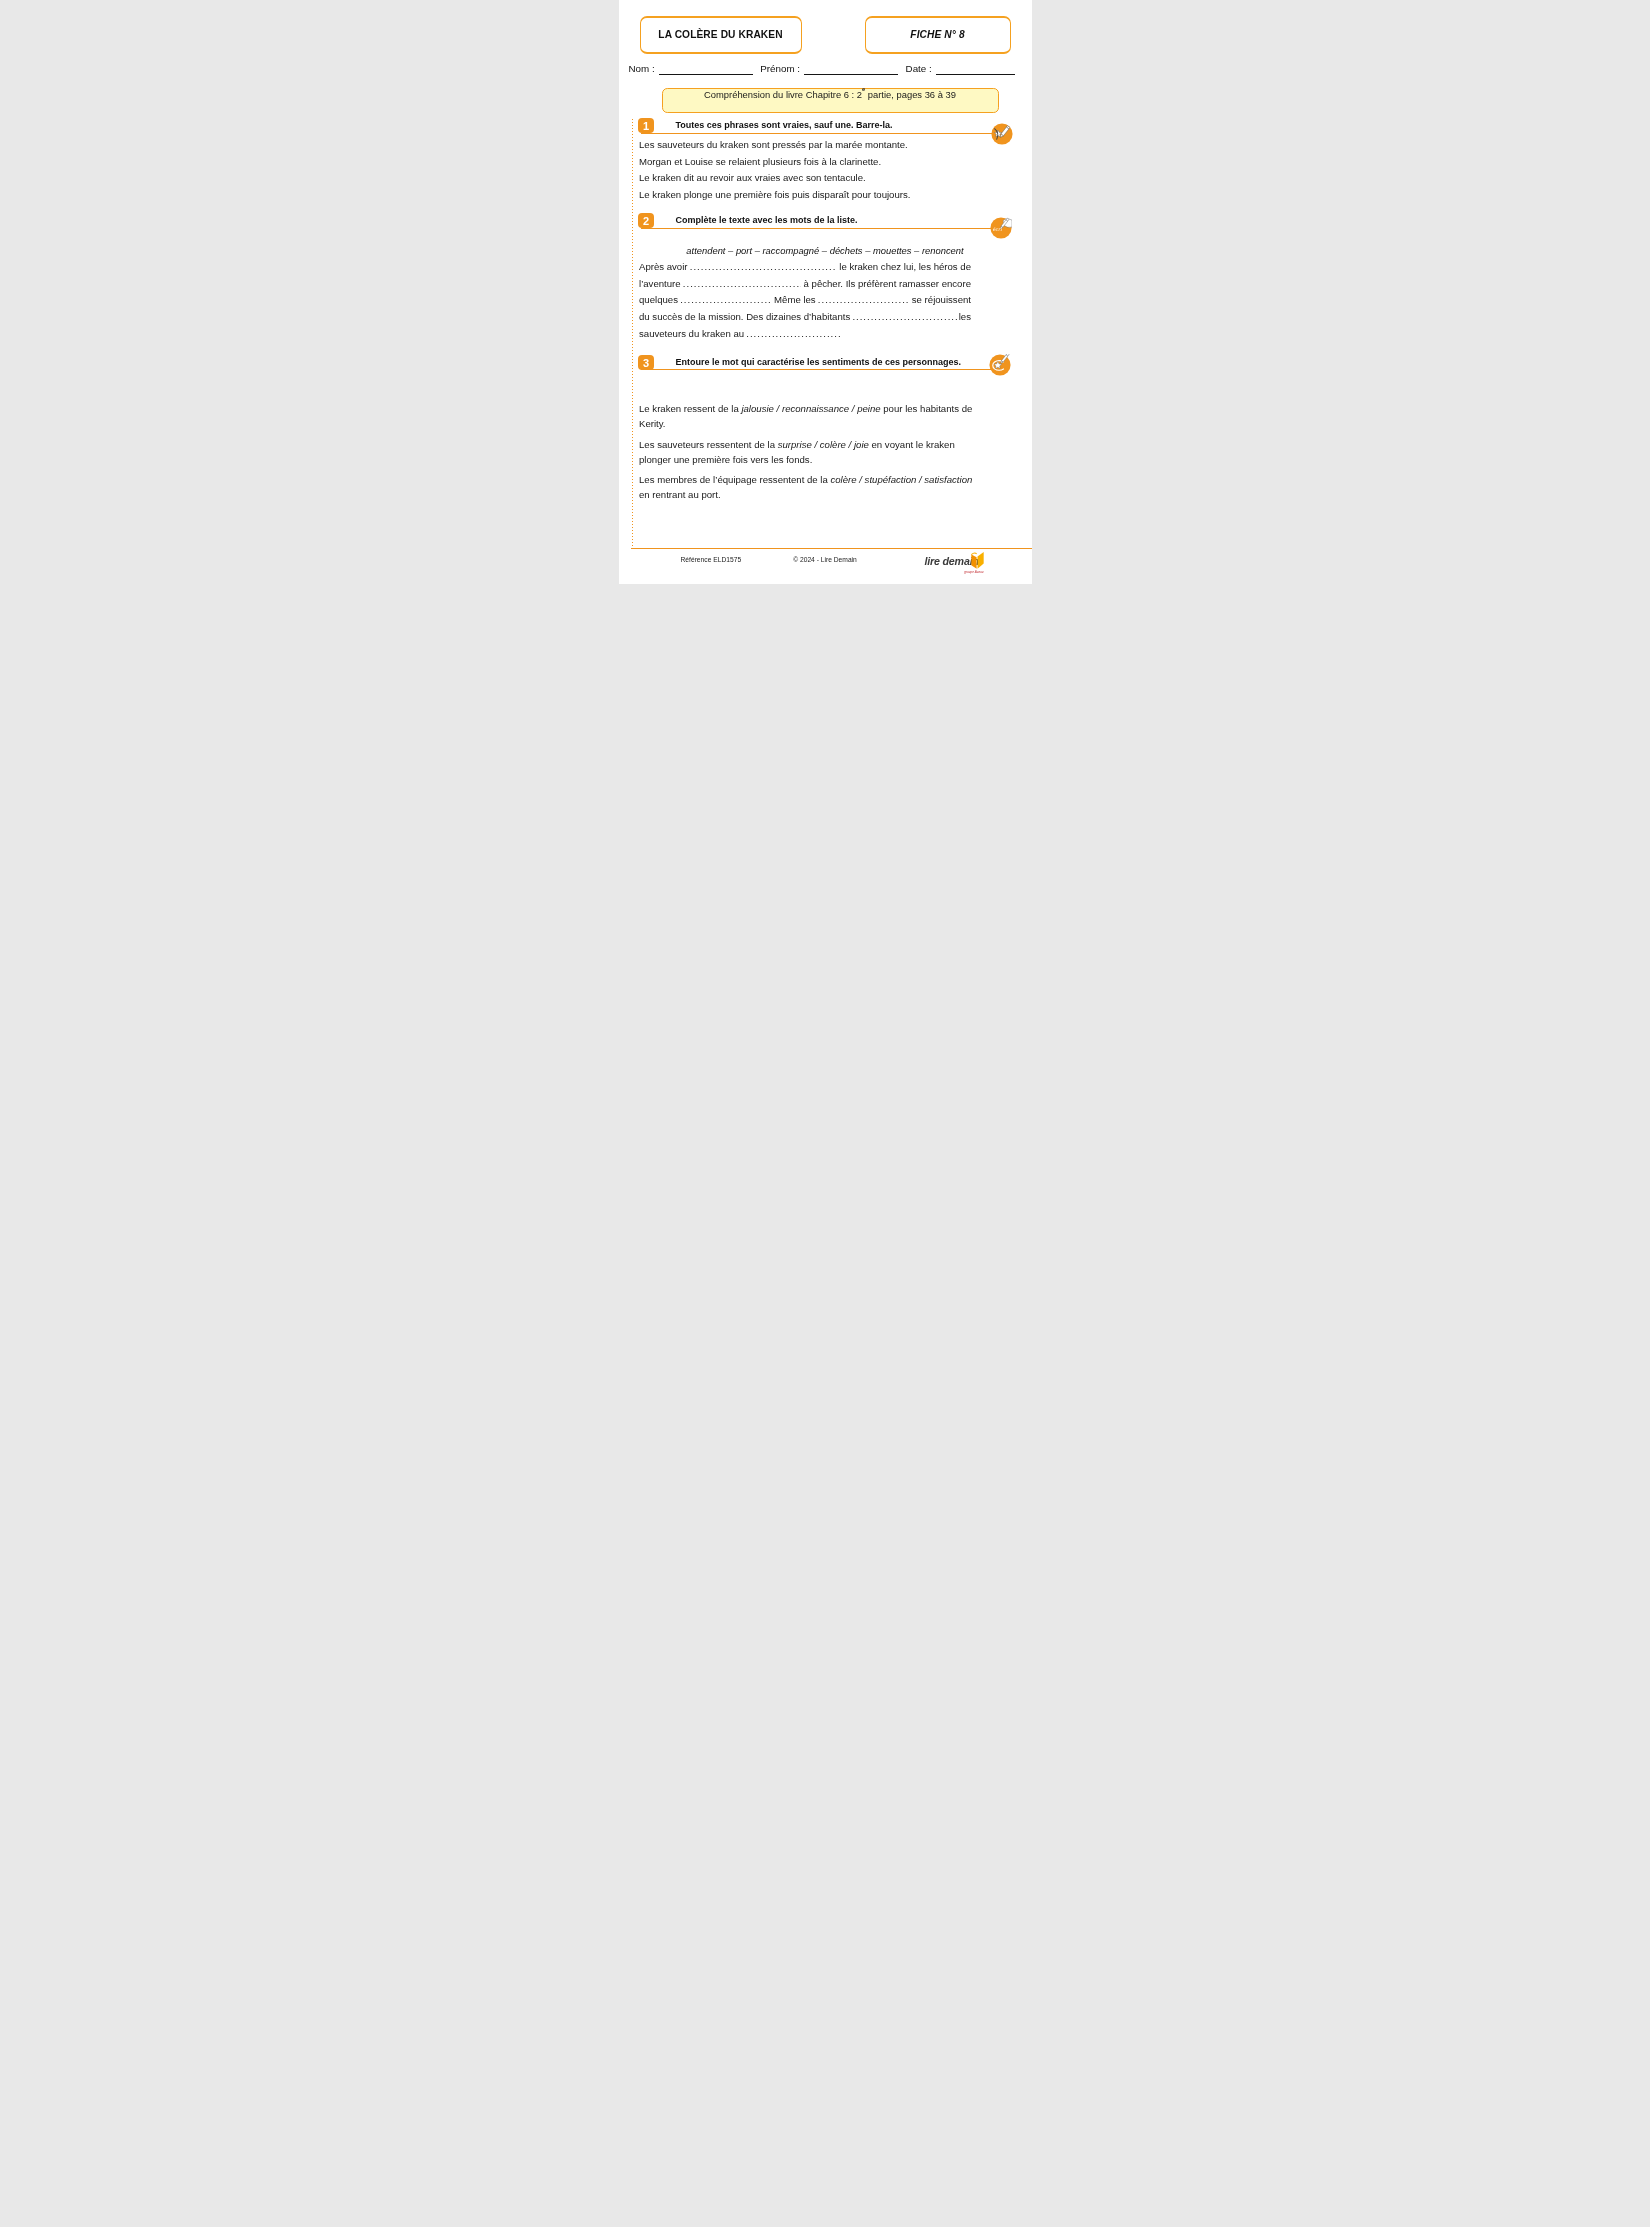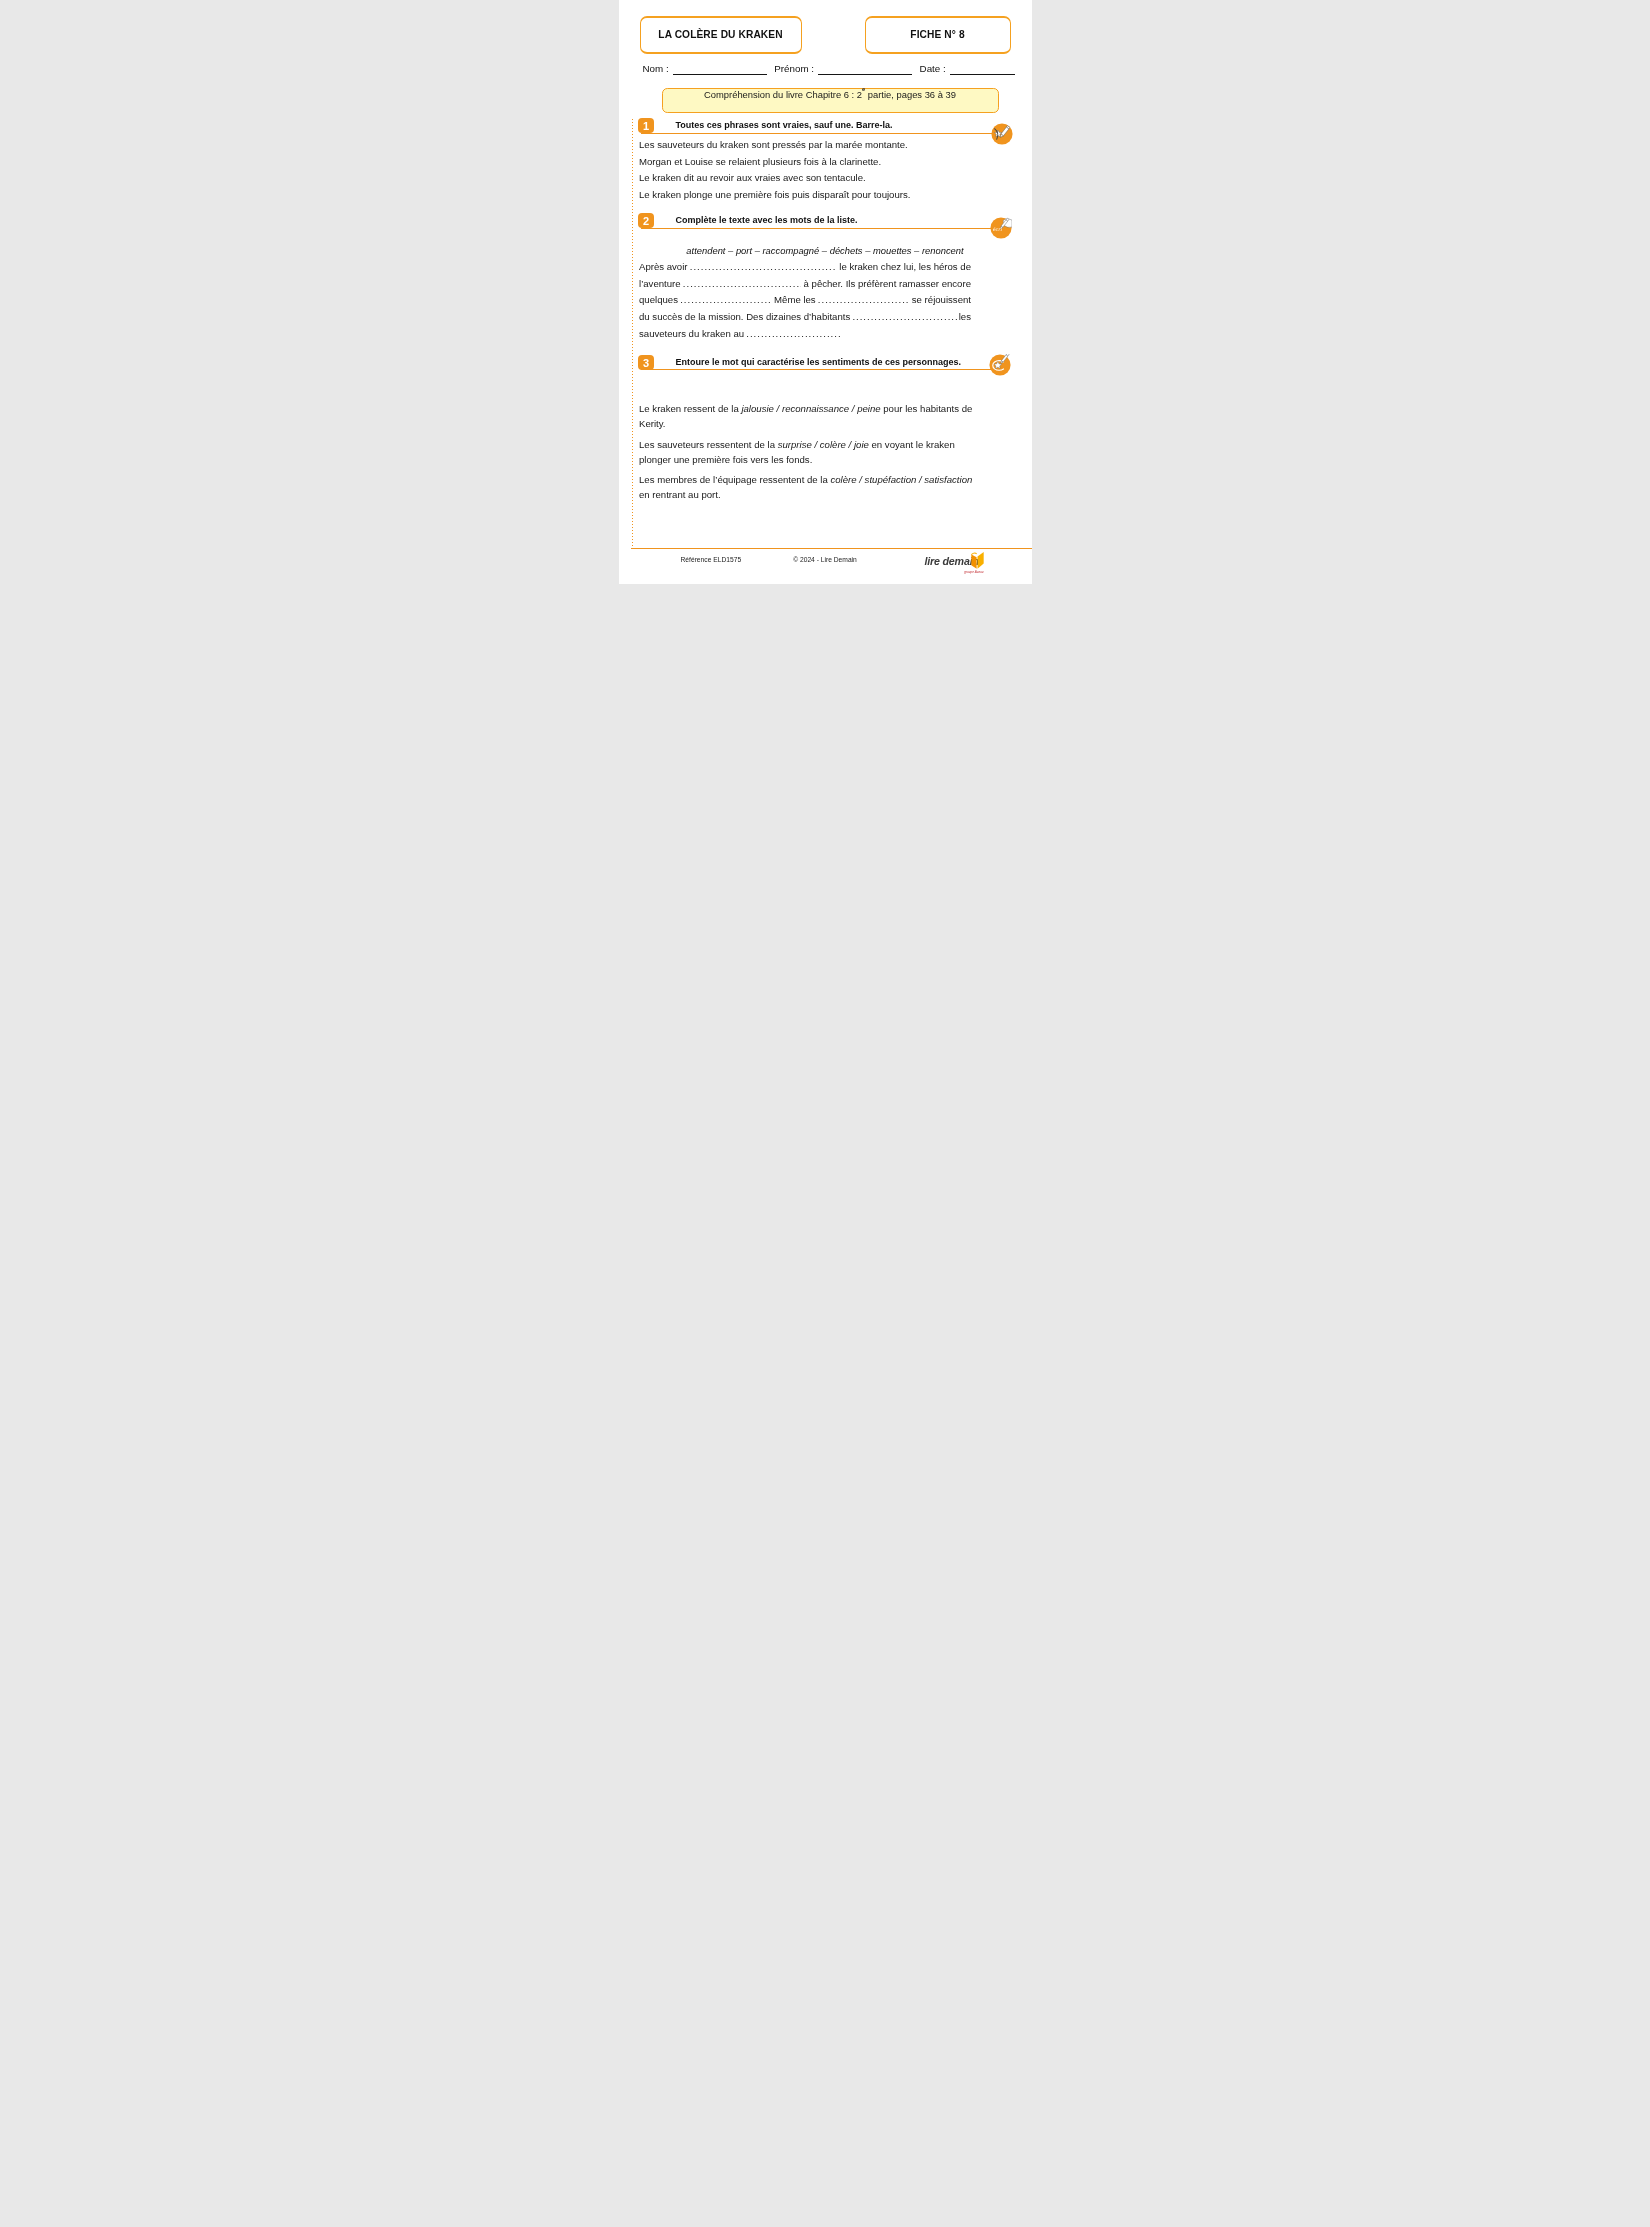--- a/index.html
+++ b/index.html
@@ -15,24 +15,24 @@
   
   .tbox{
     position:absolute;top:15.6px;height:34px;
     border:0.9px solid #F5A120;border-top-width:2.7px;border-bottom-width:2.7px;
     border-radius:7.1px;
     display:flex;align-items:center;justify-content:center;
     font-weight:bold;font-size:10.2px;letter-spacing:0.1px;color:#111;
     background:#fff;
   }
   .tbox.title{left:21px;width:160px;}
-  .tbox.fiche{left:246px;width:144px;}
+  .tbox.fiche{left:246px;width:144px;font-style:italic;}
   
   .fields{
-    position:absolute;left:24px;right:17px;top:63px;
+    position:absolute;left:10px;right:17px;top:63px;
     display:flex;align-items:center;font-size:9.8px;color:#111;
   }
   .fields .lbl{flex:0 0 auto;}
   .fline{border-bottom:1.1px solid #161616;height:10.7px;margin:0 4px;}
   .fline.nom{flex:0 0 94px;}
   .fline.prenom{flex:0 0 94px;}
   .fline.date{flex:1 1 auto;margin-right:0;}
   .fields .lbl.mid{margin-left:3.6px;}
   
   .comp{

